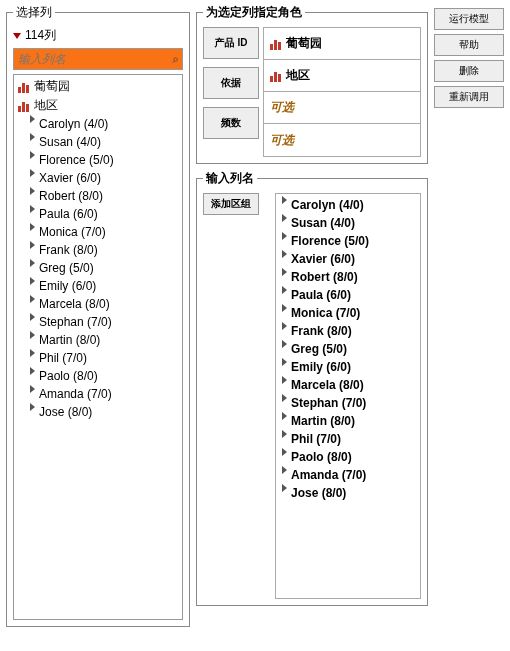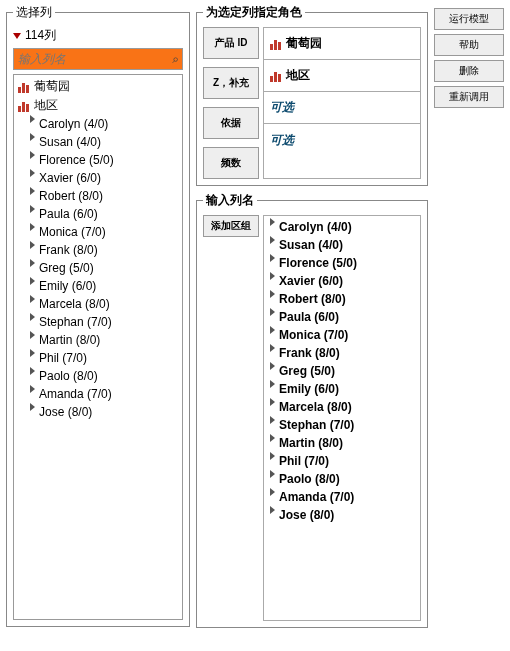--- a/index.html
+++ b/index.html
@@ -139,24 +139,24 @@
   .role-slot {
     height:32px;
     border-bottom:1px solid #aaa;
     display:flex;
     align-items:center;
     padding:0 6px;
     gap:4px;
     font-size:12px;
   }
   .role-slot:last-child { border-bottom:none; }
-  .role-slot.placeholder { color:#0c4a6e; font-style:italic; }
+  .role-slot.placeholder { color:#a16207; font-style:italic; }
 
   
-  .group-body { display:flex; gap:4px; }
+  .group-body { display:flex; gap:16px; }
   .group-list {
     flex:1;
     border:1px solid #aaa;
     height:406px;
     overflow:auto;
     padding:2px;
     background:#fff;
   }
 
   .right-btn {
@@ -266,21 +266,20 @@
         </div>
     </fieldset>
   </div>
 
   <div class="mid-col">
     <fieldset>
       <legend>为选定列指定角色</legend>
       <div class="roles-body">
         <div class="role-btns">
           <div class="btn" style="height:32px">产品 ID</div>
-          <div class="btn" style="height:32px">Z，补充</div>
           <div class="btn" style="height:32px">依据</div>
           <div class="btn" style="height:32px">频数</div>
         </div>
         <div class="role-slots">
           <div class="role-slot">
             <span class="bar-icon">
                 <span></span>
               </span>
             <span>葡萄园</span>
           </div>

